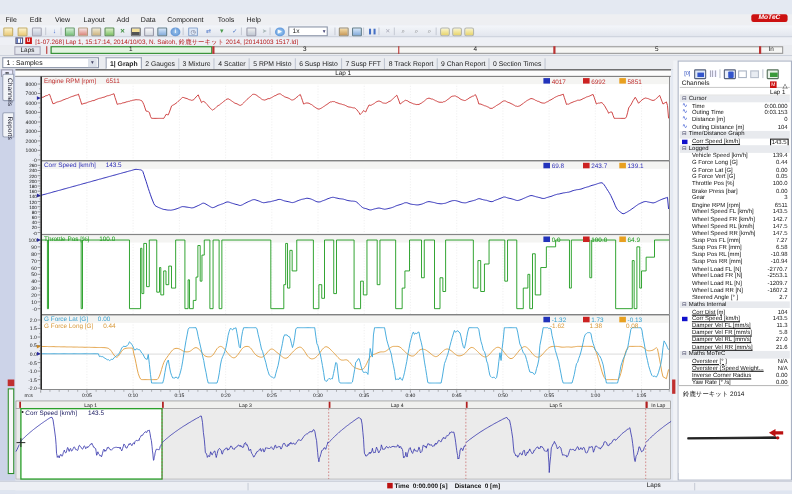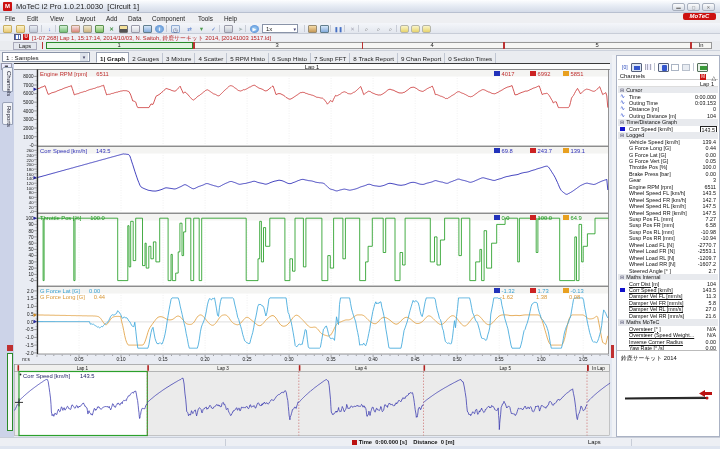--- a/index.html
+++ b/index.html
@@ -79,27 +79,20 @@
 .wv { position:absolute; left:2px; top:-1px; color:#2244cc; font-size:6px; }
 .wvs { position:absolute; left:3px; top:2px; width:4px; height:2px; }
 .bsq { position:absolute; left:2px; top:1px; width:4.5px; height:4.5px; background:#1111cc; }
 #mapbox { position:absolute; left:617px; top:350px; width:100px; height:80px; background:#fff; border-top:1px solid #bbb; }
 #statusbar { position:absolute; left:0; top:437px; width:720px; height:9px; background:#edeff4; border-top:1px solid #c8cdd8; font-size:5.8px; color:#111; }
 #statusbar .sdiv { position:absolute; top:1px; width:1px; height:7px; background:#c8cdd8; }
 #bottombar { position:absolute; left:0; top:446px; width:720px; height:3px; background:#dfe5f0; }
 </style></head>
 <body>
 <div id="win">
-  <div id="titlebar">
-    <div class="ticon">M</div>
-    <div class="ttxt">MoTeC i2 Pro 1.0.21.0030&nbsp;&nbsp;[Circuit 1]</div>
-    <div class="winbtn" style="left:672px">▬</div>
-    <div class="winbtn" style="left:687px">◻</div>
-    <div class="winbtn" style="left:702px">✕</div>
-  </div>
   <div id="menubar">
     <span style="left:5px">File</span>
       <span style="left:27px">Edit</span>
       <span style="left:50px">View</span>
     <span style="left:76px">Layout</span>
       <span style="left:106px">Add</span>
       <span style="left:128px">Data</span>
     <span style="left:152px">Component</span>
       <span style="left:198px">Tools</span>
       <span style="left:224px">Help</span>

